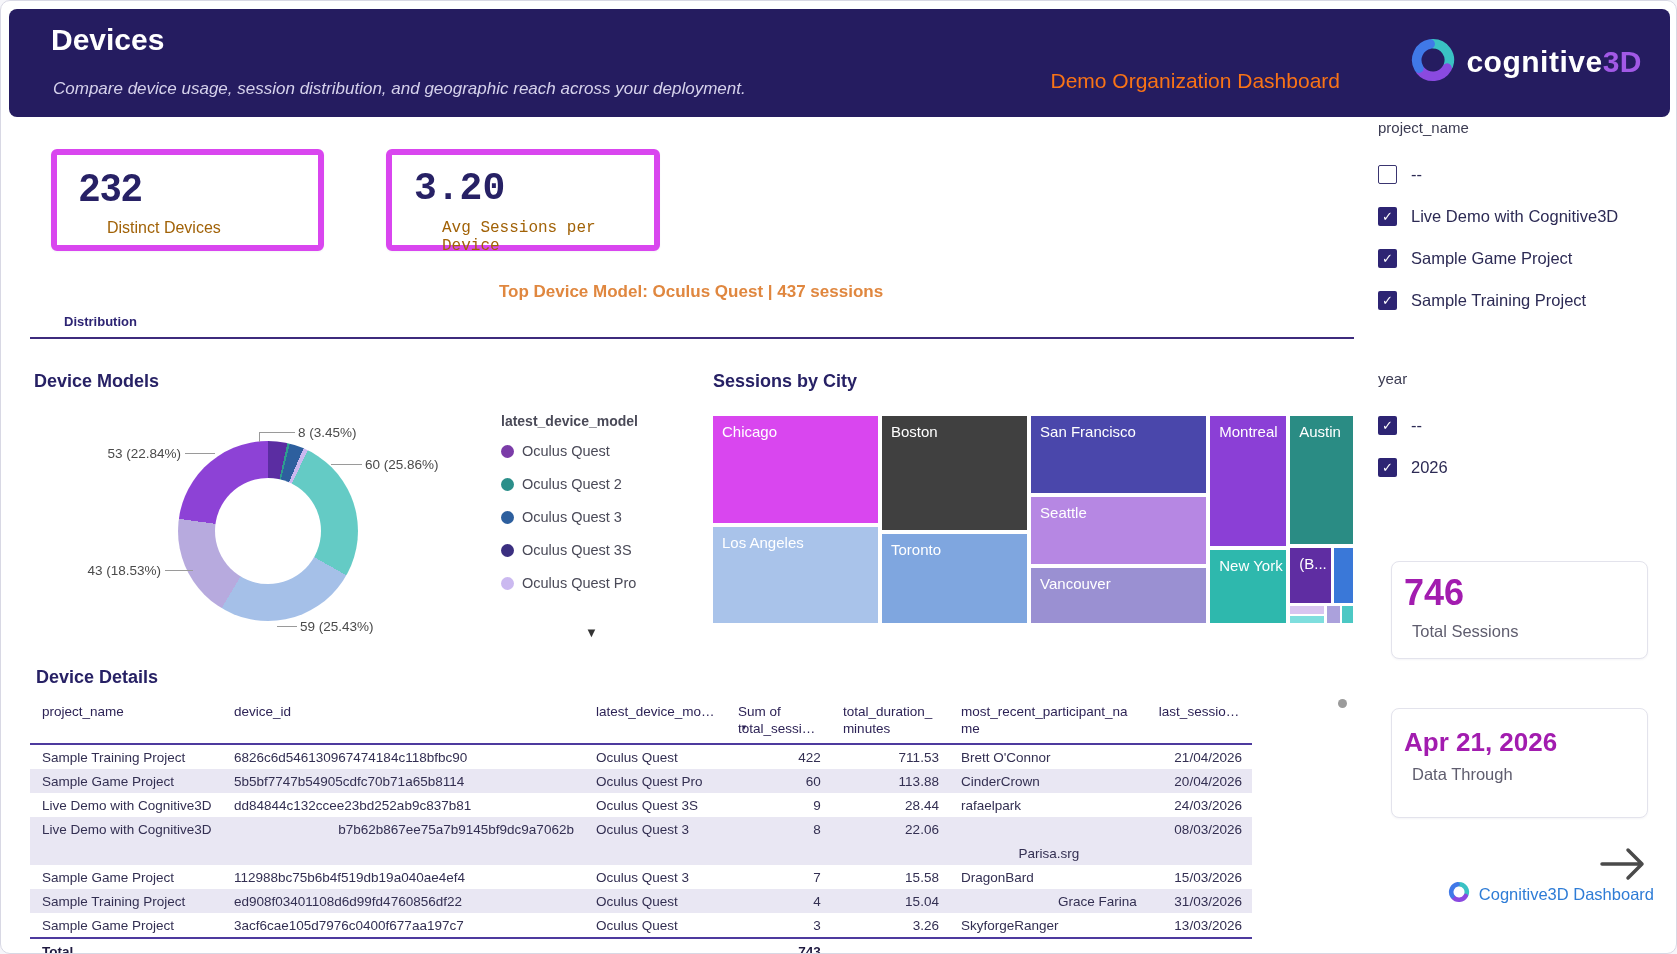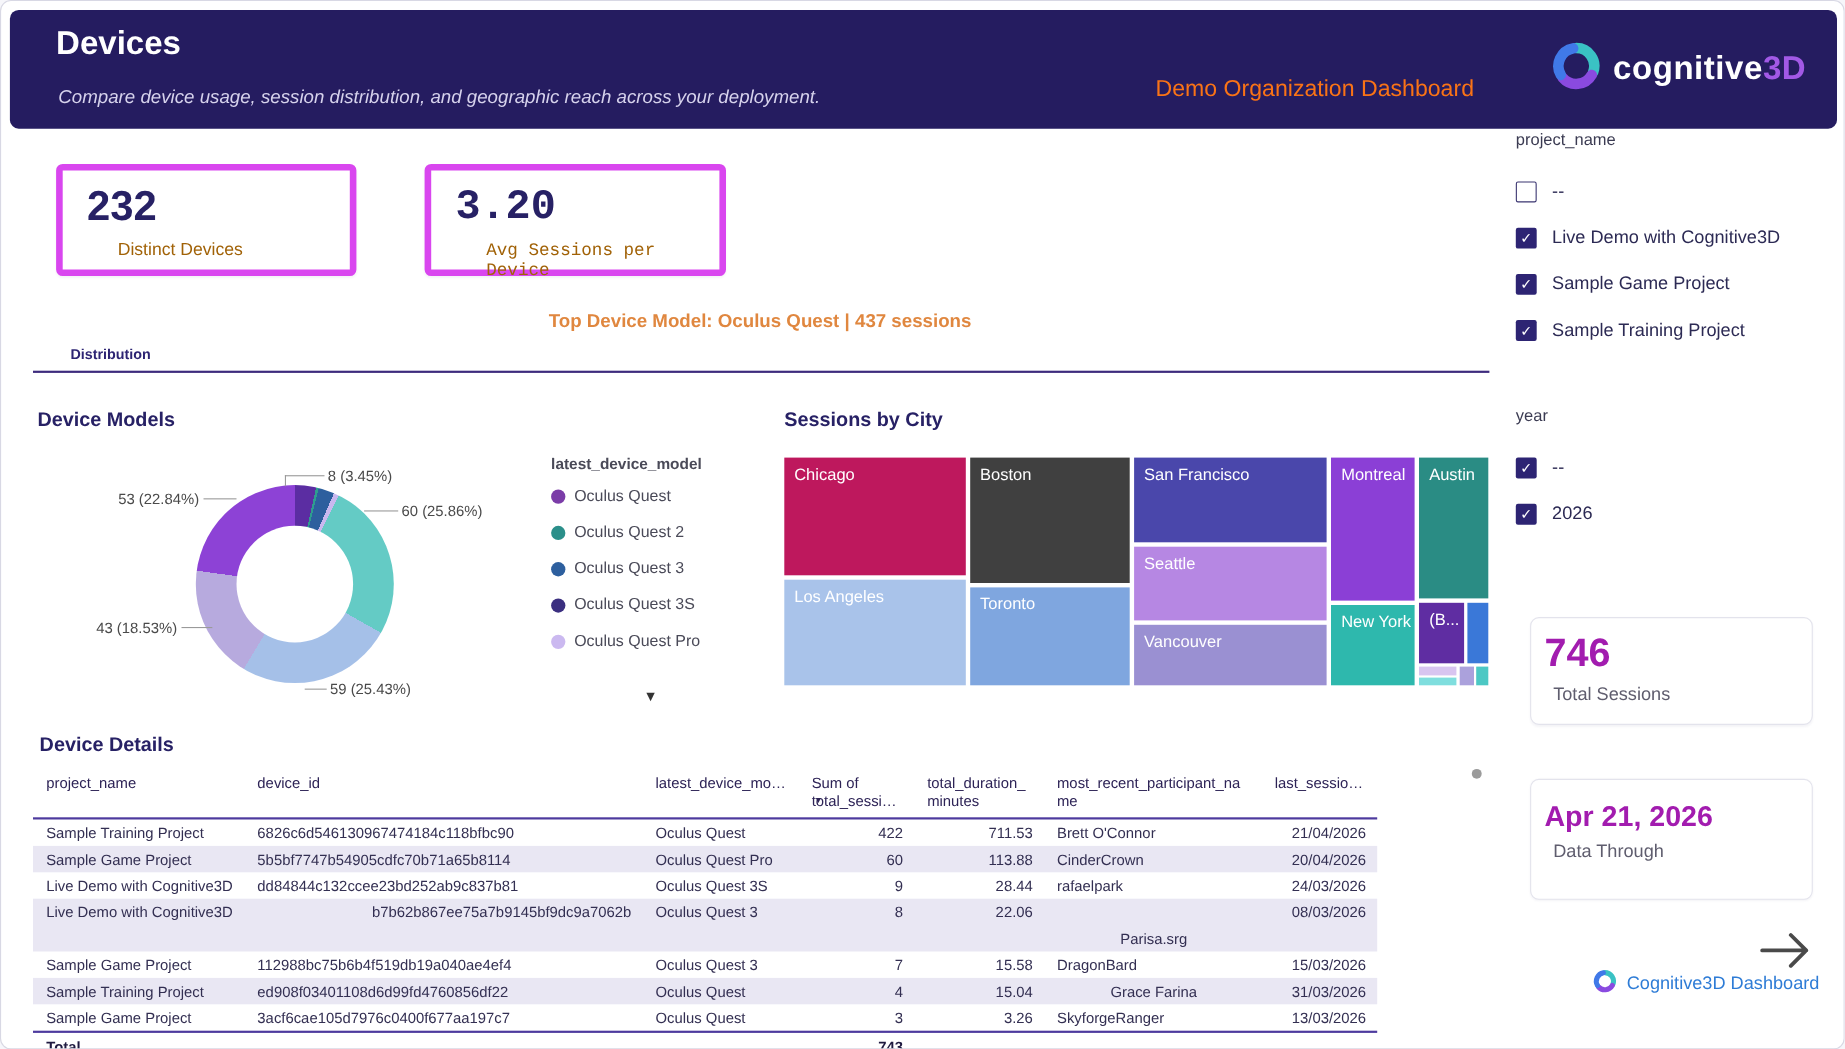--- a/index.html
+++ b/index.html
@@ -180,21 +180,21 @@
         <div class="legend-item">
           <span class="legend-dot" style="background: rgb(203, 185, 240);"></span>
           <span class="legend-label">Oculus Quest Pro</span>
         </div>
       </div>
   </div>
   <div class="legend-caret">▼</div>
 
   <div class="sec-title" style="left:712px; top:370px;">Sessions by City</div>
   <div class="treemap" id="treemap">
-      <div class="tm-cell" style="left: 0%; top: 0%; width: 25.8%; height: 51.7%; background: #be185d;">
+      <div class="tm-cell" style="left: 0%; top: 0%; width: 25.8%; height: 51.7%; background: #d946ef;">
         <span>Chicago</span>
       </div>
       <div class="tm-cell" style="left: 0%; top: 53.6%; width: 25.8%; height: 46.4%; background: rgb(169, 195, 234);">
         <span>Los Angeles</span>
       </div>
       <div class="tm-cell" style="left: 26.4%; top: 0%; width: 22.7%; height: 55%; background: #404040;">
         <span>Boston</span>
       </div>
       <div class="tm-cell" style="left: 26.4%; top: 56.9%; width: 22.7%; height: 43.1%; background: rgb(127, 166, 223);">
         <span>Toronto</span>
@@ -285,21 +285,21 @@
         <div class="tcell" style="width: 9.66%; text-align: right;">15.58</div>
         <div class="tcell" style="width: 16.2%; text-align: left;">DragonBard</div>
         <div class="tcell" style="width: 8.6%; text-align: right;">15/03/2026</div>
       </div>
       <div class="trow alt">
         <div class="tcell" style="width: 15.71%; text-align: left;">Sample Training Project</div>
         <div class="tcell" style="width: 29.62%; text-align: left;">ed908f03401108d6d99fd4760856df22</div>
         <div class="tcell" style="width: 11.62%; text-align: left;">Oculus Quest</div>
         <div class="tcell" style="width: 8.59%; text-align: right;">4</div>
         <div class="tcell" style="width: 9.66%; text-align: right;">15.04</div>
-        <div class="tcell" style="width: 16.2%; text-align: center;">Grace Farina</div>
+        <div class="tcell" style="width: 16.2%; text-align: right;">Grace Farina</div>
         <div class="tcell" style="width: 8.6%; text-align: right;">31/03/2026</div>
       </div>
       <div class="trow">
         <div class="tcell" style="width: 15.71%; text-align: left;">Sample Game Project</div>
         <div class="tcell" style="width: 29.62%; text-align: left;">3acf6cae105d7976c0400f677aa197c7</div>
         <div class="tcell" style="width: 11.62%; text-align: left;">Oculus Quest</div>
         <div class="tcell" style="width: 8.59%; text-align: right;">3</div>
         <div class="tcell" style="width: 9.66%; text-align: right;">3.26</div>
         <div class="tcell" style="width: 16.2%; text-align: left;">SkyforgeRanger</div>
         <div class="tcell" style="width: 8.6%; text-align: right;">13/03/2026</div>

